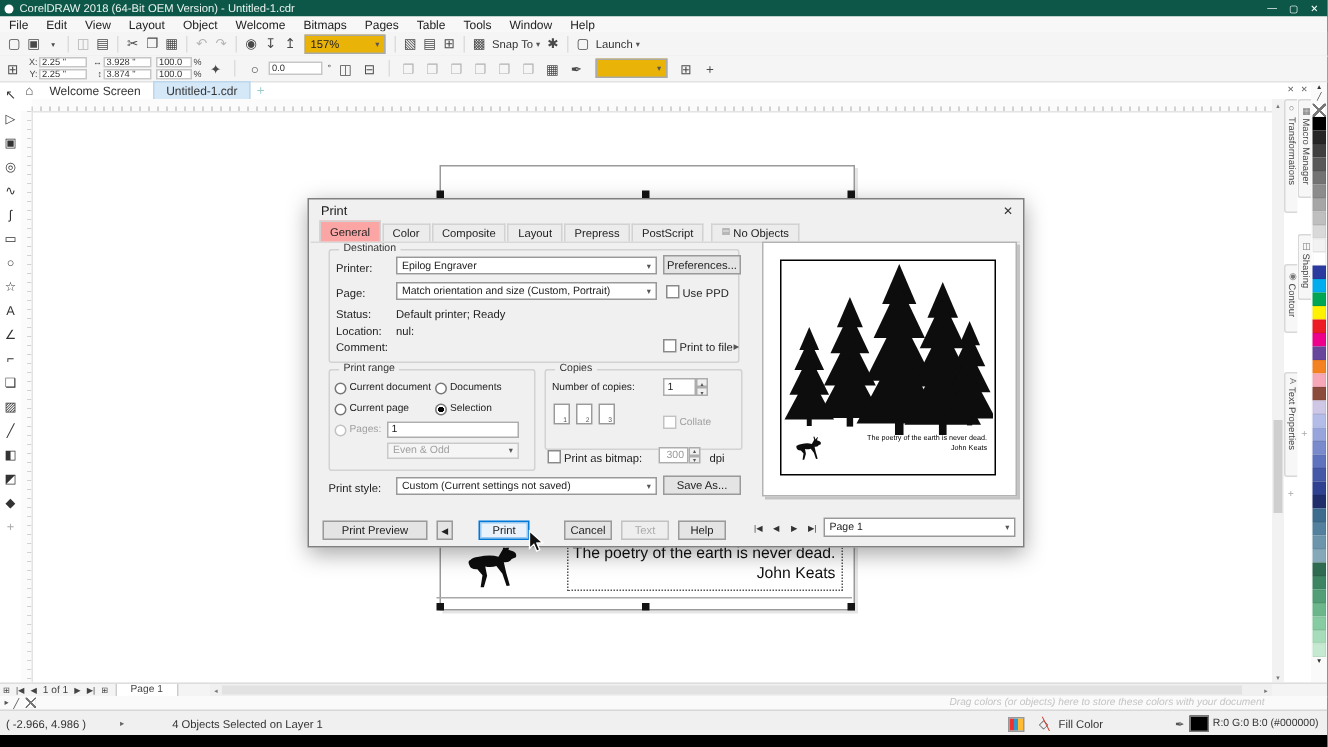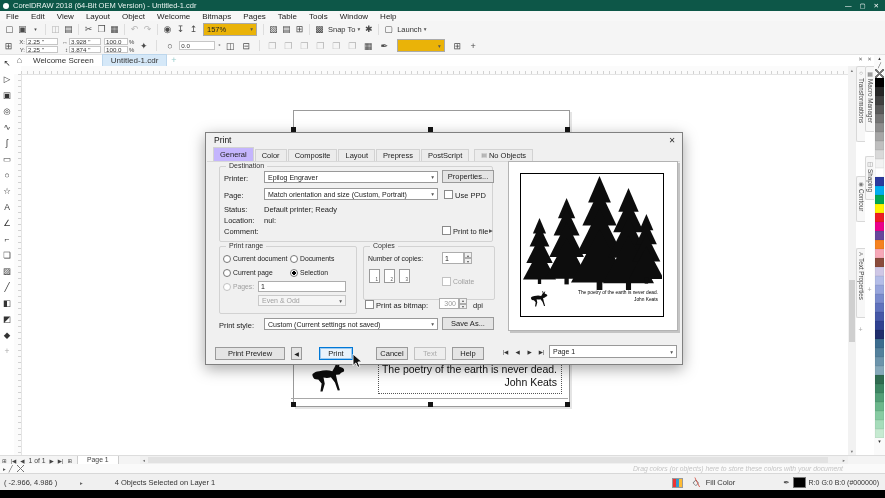--- a/index.html
+++ b/index.html
@@ -43,21 +43,21 @@
   .page{left:293px;top:110px;width:275px;height:295px;background:#fff;border:1px solid #9a9a9a;box-shadow:2px 2px 0 rgba(0,0,0,.10);}
   .handle{position:absolute;width:5px;height:5px;background:#141414;}
   .selline{position:absolute;background:#a8a8a8;}
   .quotebox{left:378px;top:360px;width:184px;height:34px;border:1px dotted #555;box-sizing:border-box;padding:2px 4px 0 0;text-align:right;font-size:10.5px;line-height:13px;color:#111;}
   
   .dialog{left:205px;top:132px;width:476px;height:231px;background:#f0f0f0;border:1px solid #808080;box-shadow:0 4px 14px rgba(0,0,0,.35);z-index:5;text-decoration:underline;}
   .dtitle{position:absolute;left:8px;top:2px;font-size:8.5px;color:#111;}
   .dclose{position:absolute;right:2px;top:1px;width:16px;height:12px;display:flex;align-items:center;justify-content:center;font-size:8px;color:#333;}
   .tabstrip{position:absolute;left:7px;top:15px;height:13px;display:flex;align-items:flex-end;}
   .dtab{height:11px;line-height:11px;padding:0 6px;font-size:7.5px;color:#222;background:#ececec;border:1px solid #d2d2d2;border-bottom:none;margin-right:1px;}
-  .dtab.active{background:#c4b5fd;height:13px;line-height:13px;z-index:2;}
+  .dtab.active{background:#fca5a5;height:13px;line-height:13px;z-index:2;}
   .dtab.issues{margin-left:4px;display:flex;align-items:center;gap:2px;}
   .tabline{position:absolute;left:1px;top:28px;width:473px;height:1px;background:#d8d8d8;}
   .fs{position:absolute;border:1px solid #d2d2d2;border-radius:2px;}
   .lg{position:absolute;top:-5px;left:6px;background:#f0f0f0;padding:0 3px;font-size:7px;color:#333;}
   .lbl{position:absolute;font-size:7.5px;color:#222;white-space:nowrap;}
   .lbl.sm{font-size:6.8px;}
   .lbl.dis{color:#a0a0a0;}
   .combo{position:absolute;background:#fff;border:1px solid #999;font-size:7px;color:#222;display:flex;align-items:center;padding:0 3px;white-space:nowrap;overflow:hidden;box-sizing:border-box;}
   .combo.dis{background:#f5f5f5;border-color:#c9c9c9;color:#a0a0a0;}
   .btn{position:absolute;background:#e4e4e4;border:1px solid #9a9a9a;font-size:7.5px;color:#222;display:flex;align-items:center;justify-content:center;box-sizing:border-box;}
@@ -315,21 +315,21 @@
     <div class="tabline"></div>
 
     <div class="fs" style="left:13px;top:33px;width:272px;height:74px">
       <span class="lg">Destination</span>
     </div>
     <span class="lbl" style="left:18px;top:41px">Printer:</span>
     <div class="combo" style="left:58px;top:38px;width:174px;height:12px">
       <span>Epilog Engraver</span>
       <span class="dd">▾</span>
     </div>
-    <div class="btn" style="left:236px;top:37px;width:52px;height:13px">Properties...</div>
+    <div class="btn" style="left:236px;top:37px;width:52px;height:13px">Preferences...</div>
 
     <span class="lbl" style="left:18px;top:58px">Page:</span>
     <div class="combo" style="left:58px;top:55px;width:174px;height:12px">
       <span>Match orientation and size (Custom, Portrait)</span>
       <span class="dd">▾</span>
     </div>
     <span class="chk" style="left:238px;top:57px"></span>
     <span class="lbl" style="left:249px;top:58px">Use PPD</span>
 
     <span class="lbl" style="left:18px;top:72px">Status:</span>

